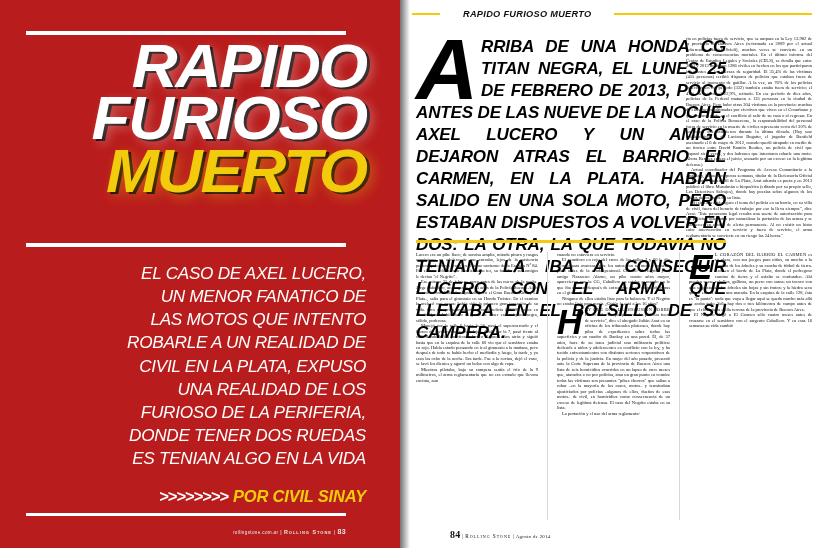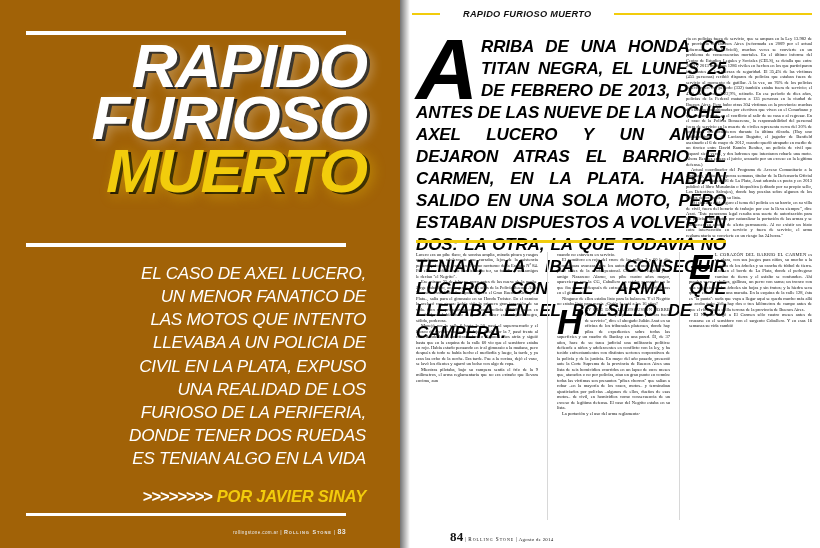--- a/index.html
+++ b/index.html
@@ -8,21 +8,21 @@
     background:#ffffff;
     font-family:"Liberation Sans", sans-serif;
     overflow:hidden;
   }
   .spread { position:relative; width:820px; height:548px; display:flex; }
 
   
   .page-left {
     position:relative;
     width:400px; height:548px;
-    background:#a16207;
+    background:#b91c1c;
     flex:0 0 400px;
     padding:0;
   }
   .rule-top {
     position:absolute; left:26px; top:31px; width:320px; height:4px;
     background:#ffffff;
   }
   .display-title {
     position:absolute; left:0; top:40px; width:366px;
     text-align:right;
@@ -171,21 +171,21 @@
   .smallcaps { font-variant:small-caps; letter-spacing:0.25px; }
 
   .footer-right {
     position:absolute; left:16px; top:529px;
     font-family:"Liberation Serif", serif;
     font-size:5.2px;
     color:#111;
     letter-spacing:0.3px;
     white-space:nowrap;
   }
-  .footer-right .fr-pg  { font-weight:bold; font-size:13px;padding-left:34px; }
+  .footer-right .fr-pg  { font-weight:bold; font-size:10px;padding-left:34px; }
   .footer-right .fr-mag { font-variant:small-caps; letter-spacing:1px; }
   .footer-right .fr-date { font-size:4.8px; }
   .gutter-shadow {
     position:absolute; left:400px; top:0; width:10px; height:548px;
     background:linear-gradient(to right, rgba(0,0,0,0.55), rgba(0,0,0,0));
     pointer-events:none;
   }
 </style>
 </head>
 <body>
@@ -201,30 +201,30 @@
       <span class="dl">FURIOSO</span>
       <span class="dl yellow">MUERTO</span>
     </div>
 
     <div class="rule-mid"></div>
 
     <div class="standfirst">
       <span class="sf-line">EL CASO DE AXEL LUCERO,</span>
       <span class="sf-line">UN MENOR FANATICO DE</span>
       <span class="sf-line">LAS MOTOS QUE INTENTO</span>
-      <span class="sf-line">LLEVABA A UN POLICIA DE</span>
+      <span class="sf-line">ROBARLE A UN REALIDAD DE</span>
       <span class="sf-line">CIVIL EN LA PLATA, EXPUSO</span>
       <span class="sf-line">UNA REALIDAD DE LOS</span>
       <span class="sf-line">FURIOSO DE LA PERIFERIA,</span>
       <span class="sf-line">DONDE TENER DOS RUEDAS</span>
       <span class="sf-line">ES TENIAN ALGO EN LA VIDA</span>
     </div>
 
     <div class="byline-row">
-      <span class="chevrons">&gt;&gt;&gt;&gt;&gt;&gt;&gt;&gt;</span><span class="byline-name">POR JAVIER SINAY</span>
+      <span class="chevrons">&gt;&gt;&gt;&gt;&gt;&gt;&gt;&gt;</span><span class="byline-name">POR CIVIL SINAY</span>
     </div>
 
     <div class="rule-bottom"></div>
 
     <div class="footer-left">
       <span class="fl-site">rollingstone.com.ar</span>
       <span>|</span>
       <span class="fl-mag">Rolling Stone</span>
       <span>|</span>
       <span class="fl-pg">83</span>

